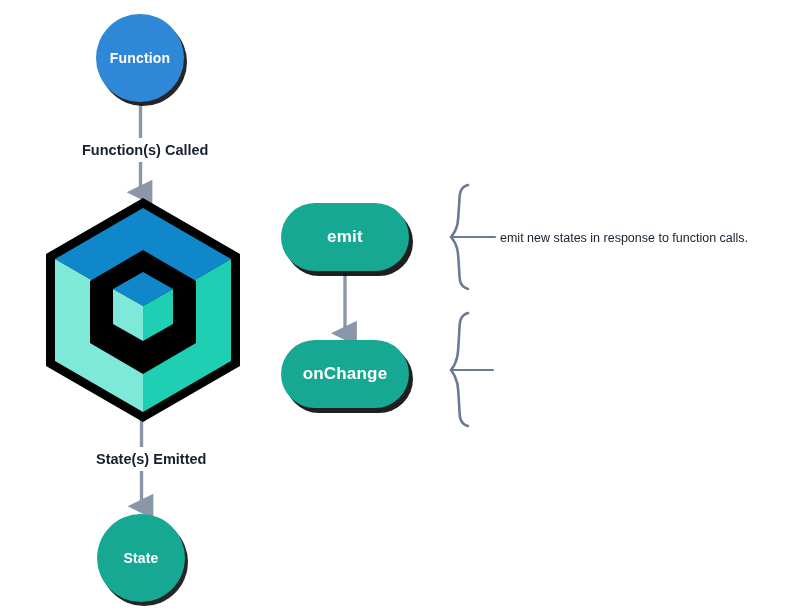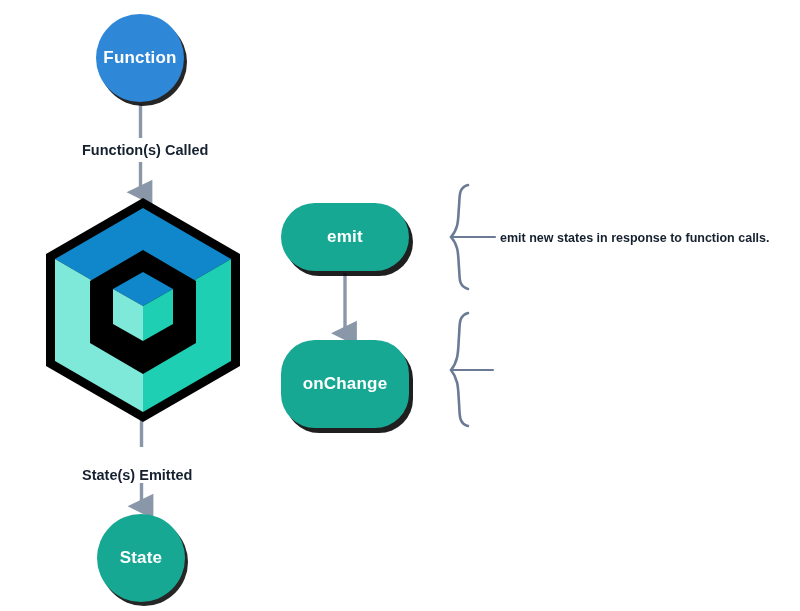--- a/index.html
+++ b/index.html
@@ -27,21 +27,21 @@
     align-items: center;
     justify-content: center;
     color: #ffffff;
     font-weight: 700;
     letter-spacing: 0.2px;
     box-sizing: border-box;
   }
 
   .circle-node {
     border-radius: 50%;
-    font-size: 17px;
+    font-size: 14px;
     box-shadow: 3px 4px 0 rgba(0,0,0,0.85);
   }
 
   #node-function {
     left: 96px;
     top: 14px;
     width: 88px;
     height: 88px;
     background: #2f87d8;
   }
@@ -67,42 +67,42 @@
     top: 203px;
     width: 128px;
     height: 68px;
     justify-content: center;
   }
 
   #node-onchange {
     left: 281px;
     top: 340px;
     width: 128px;
-    height: 88px;
+    height: 68px;
   }
 
   
   .edge-label {
     position: absolute;
     color: #16212f;
     font-size: 14.5px;
     font-weight: 700;
     white-space: nowrap;
     background: #ffffff;
     padding: 0 2px;
   }
   #label-function-called { left: 68px; top: 142px; margin-left: 12px; }
-  #label-state-emitted  { left: 80px; top: 451px; margin-top: 16px; }
+  #label-state-emitted  { left: 94px; top: 451px; }
 
   
   .annotation {
     position: absolute;
     color: #16212f;
     font-size: 12.5px;
-    font-weight: 700;
+    font-weight: 400;
     line-height: 16px;
     white-space: nowrap;
   }
   #annotation-emit     { left: 500px; top: 230px; }
   #annotation-onchange { left: 497px; top: 356px; }
 
   
   #overlay {
     position: absolute;
     left: 0;

